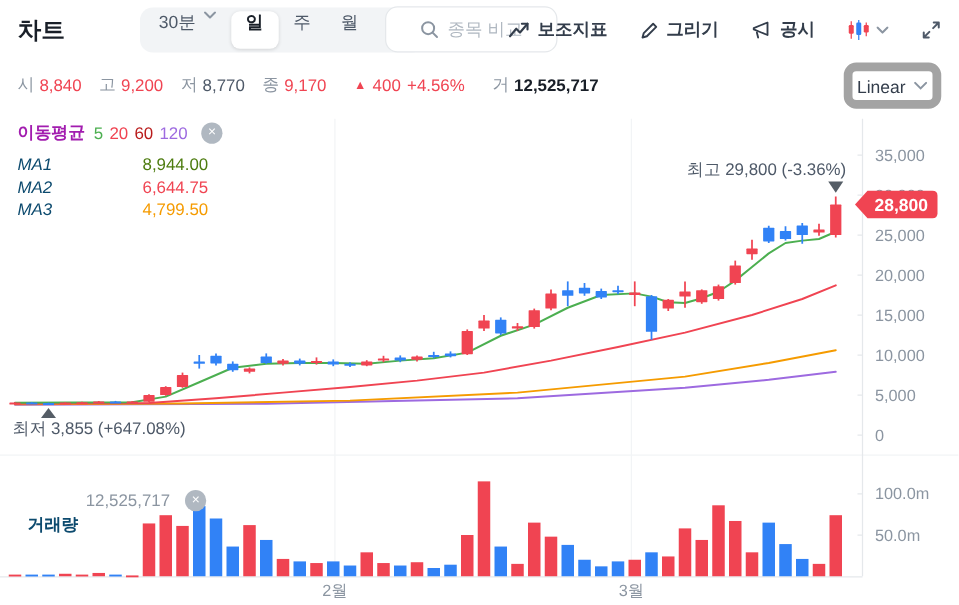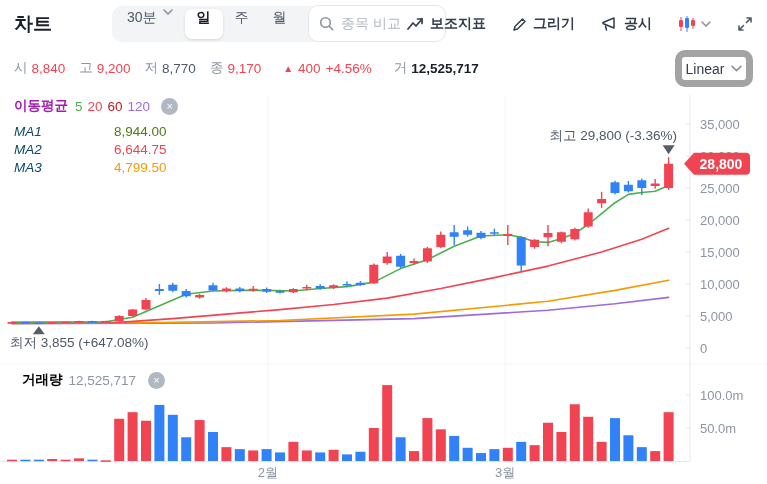--- a/index.html
+++ b/index.html
@@ -12,21 +12,21 @@
 
   .segmented { position:absolute; left:112px; top:6px; height:36px; background:#f2f4f6;
     border-radius:10px; display:flex; align-items:center; padding:3px; }
   .seg { border:none; background:transparent; height:30px; padding:0 12px; font-size:14px;
     color:#4e5968; border-radius:7px; display:flex; align-items:flex-start; gap:6px; cursor:pointer;
     font-family:inherit; }
   .seg.selected { background:#ffffff; color:#191f28; font-weight:bold; box-shadow:0 1px 3px rgba(0,0,0,.12); }
 
   .search-box { position:absolute; left:308px; top:5px; width:138px; height:37px;
     border:1px solid #e5e8eb; border-radius:10px; display:flex; align-items:center;
-    padding:0 10px; gap:7px; background:#fff; }
+    padding:0 10px; gap:7px; background:#fff;justify-content:center; }
   .search-placeholder { color:#b0b8c1; font-size:14px; }
 
   .tools { position:absolute; right:14px; top:0; height:48px; display:flex; align-items:center; gap:26px; }
   .tool-btn { border:none; background:transparent; display:flex; align-items:center; gap:6px;
     font-size:14px; font-weight:600; color:#333d4b; cursor:pointer; font-family:inherit;justify-content:space-between; }
   .icon-btn { border:none; background:transparent; display:flex; align-items:center; gap:5px; cursor:pointer; }
 
   
   .info-row { position:relative; height:40px; width:767px; display:flex; align-items:center;
     padding-left:14px; font-size:13.5px; gap:14px; }
@@ -50,21 +50,21 @@
     gap:5px; font-size:13.5px; }
   .ma-legend .t { color:#a21caf; font-weight:600; margin-right:2px; }
   .ma-table { position:absolute; left:14px; top:34px; font-size:13.5px; }
   .ma-row { display:flex; height:18px; align-items:center; }
   .ma-row .n { width:100px; color:#0c4a6e;font-style:italic; }
   .close-chip { width:17px; height:17px; border-radius:50%; background:#b0b8c1; color:#fff;
     display:inline-flex; align-items:center; justify-content:center; font-size:11px;
     margin-left:6px; cursor:pointer; line-height:1; }
   .vol-legend { position:absolute; left:22px; top:283px; display:flex; align-items:center;
     gap:6px; font-size:13.5px; }
-  .vol-legend .t { color:#000000; font-weight:600; }
+  .vol-legend .t { color:#0c4a6e; font-weight:600;margin-top:40px; }
   .vol-legend .v { color:#8b95a1; }
 </style>
 </head>
 <body>
 
 <div class="header">
   <div class="page-title">차트</div>
 
   <div class="segmented">
     <button class="seg">

